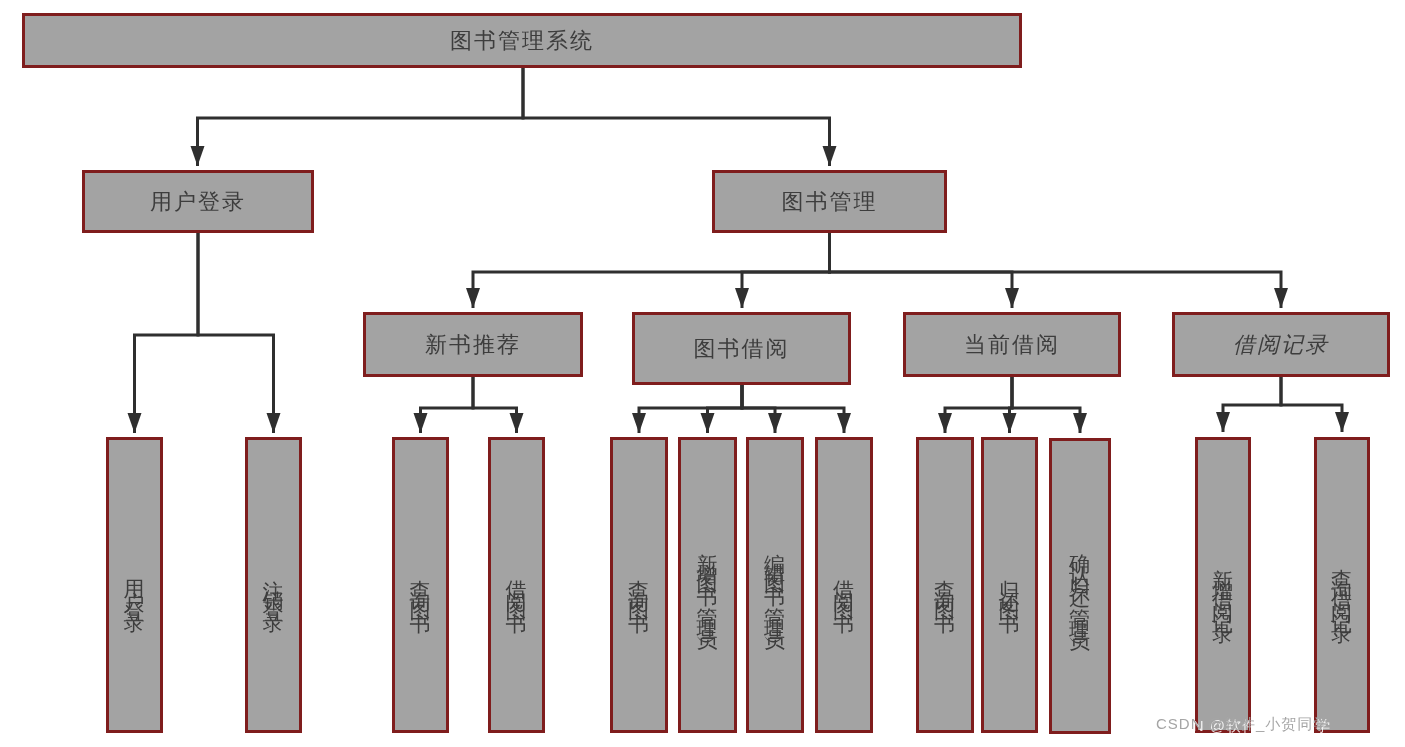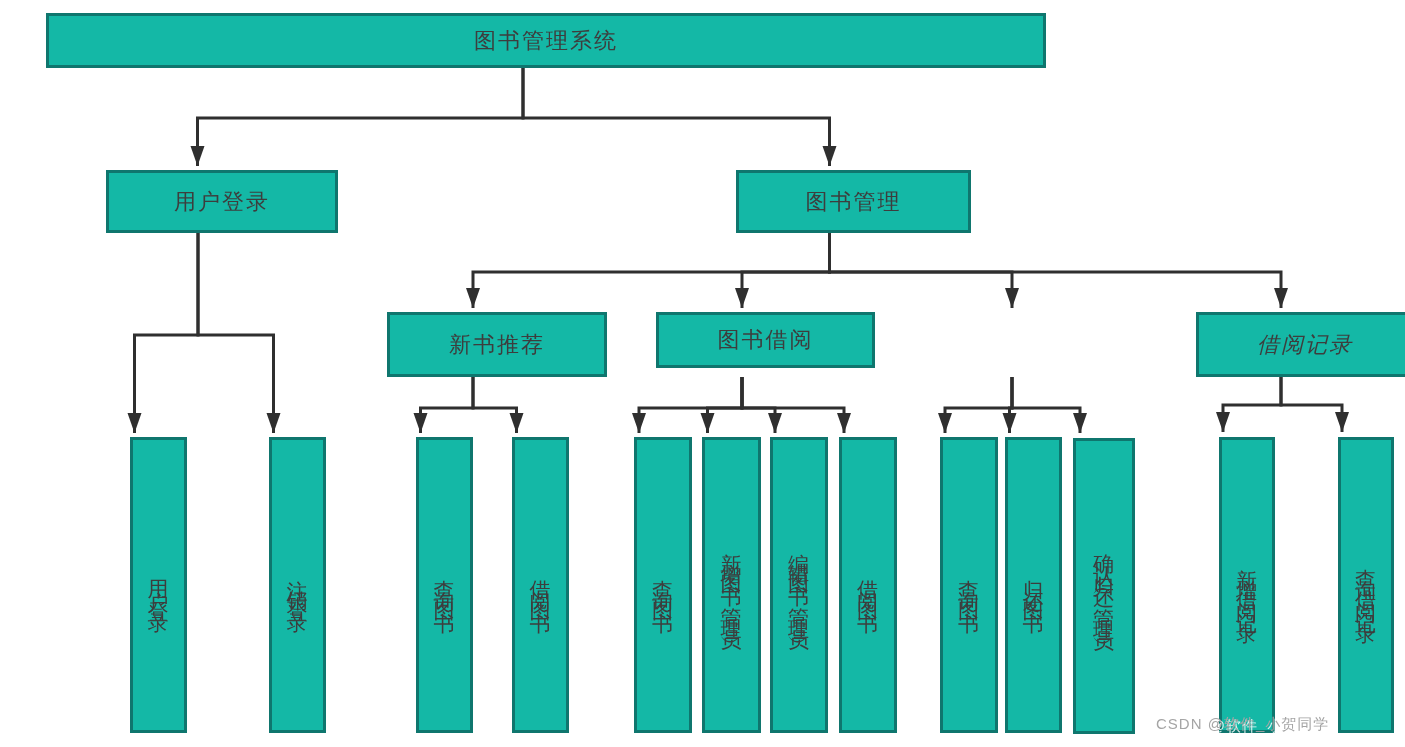--- a/index.html
+++ b/index.html
@@ -21,27 +21,26 @@
     width: 1405px; height: 747px;
   }
   .edges path {
     fill: none;
     stroke: #2f2f2f;
     stroke-width: 3;
   }
   .node {
     position: absolute;
     box-sizing: border-box;
-    border: 3px solid #0f766e;
-    background: #14b8a6;
+    border: 3px solid #7f1d1d;
+    background: #a3a3a3;
     display: flex;
     align-items: center;
     justify-content: center;
     color: #3d3d3d;
-    margin-left: 24px;
   }
   .node.h {
     font-size: 22px;
     letter-spacing: 2px;
     white-space: nowrap;
   }
   .node.v .vtext {
     writing-mode: vertical-rl;
     text-orientation: mixed;
     font-size: 21px;
@@ -99,21 +98,22 @@
     <path d="M1281,377 V405 H1223 V432" marker-end="url(#arrow)"></path>
     <path d="M1281,377 V405 H1342 V432" marker-end="url(#arrow)"></path>
   </svg>
 
   <div class="node h" style="left:22px; top:13px; width:1000px; height:55px;">图书管理系统</div>
 
   <div class="node h" style="left:82px; top:170px; width:232px; height:63px;">用户登录</div>
   <div class="node h" style="left:712px; top:170px; width:235px; height:63px;">图书管理</div>
 
   <div class="node h" style="left:363px; top:312px; width:220px; height:65px;">新书推荐</div>
-  <div class="node h" style="left:632px; top:312px; width:219px; height:56px;">图书借阅</div>
+  <div class="node h" style="left:632px; top:312px; width:219px; height:73px;">图书借阅</div>
+  <div class="node h" style="left:903px; top:312px; width:218px; height:65px;">当前借阅</div>
   <div class="node h" style="left:1172px; top:312px; width:218px; height:65px;font-style:italic;">借阅记录</div>
 
   <div class="node v" style="left:106px; top:437px; width:57px; height:296px;">
     <span class="vtext">用户登录</span>
   </div>
   <div class="node v" style="left:245px; top:437px; width:57px; height:296px;">
     <span class="vtext">注销登录</span>
   </div>
 
   <div class="node v" style="left:392px; top:437px; width:57px; height:296px;">

